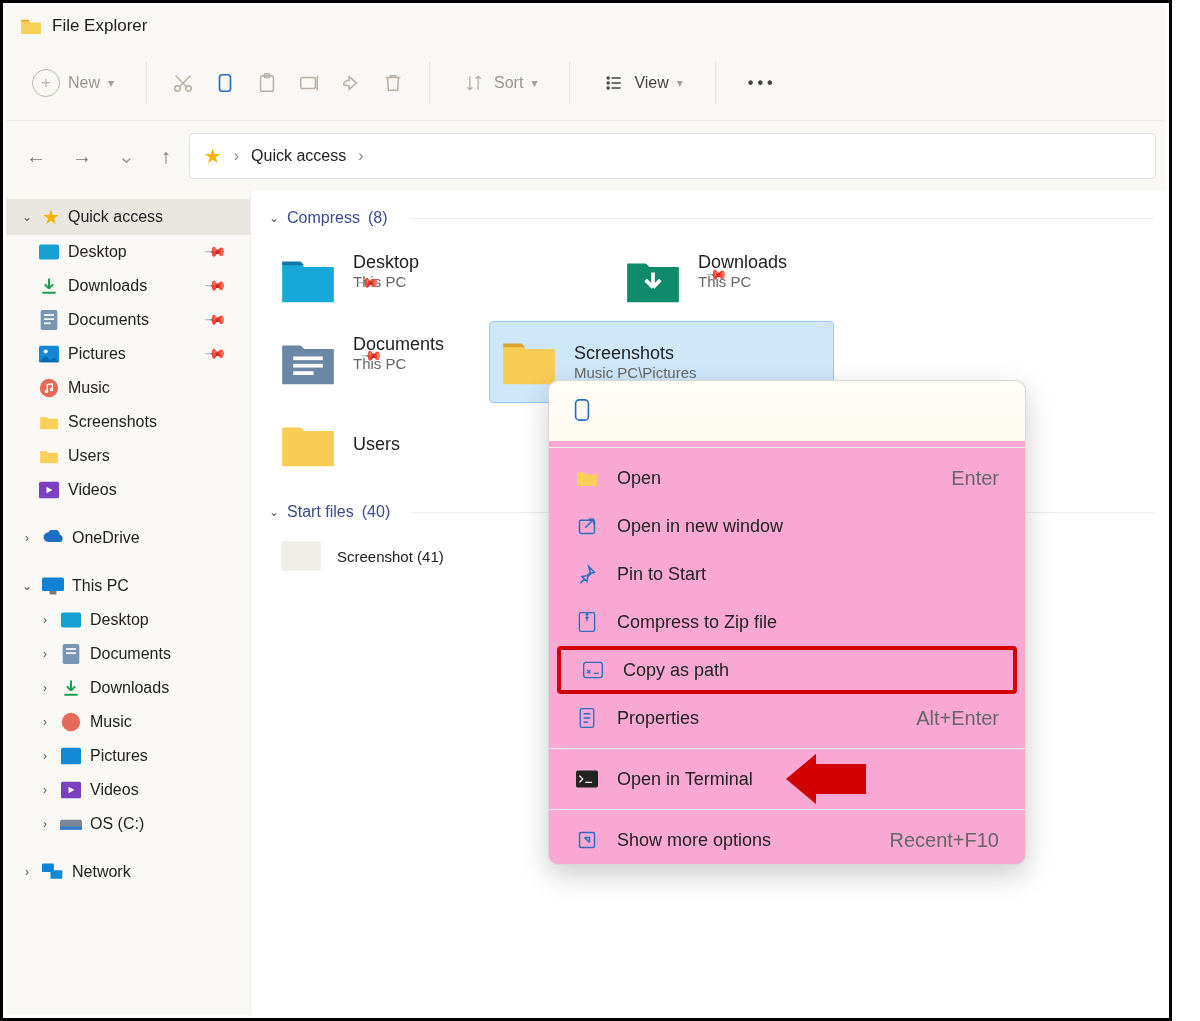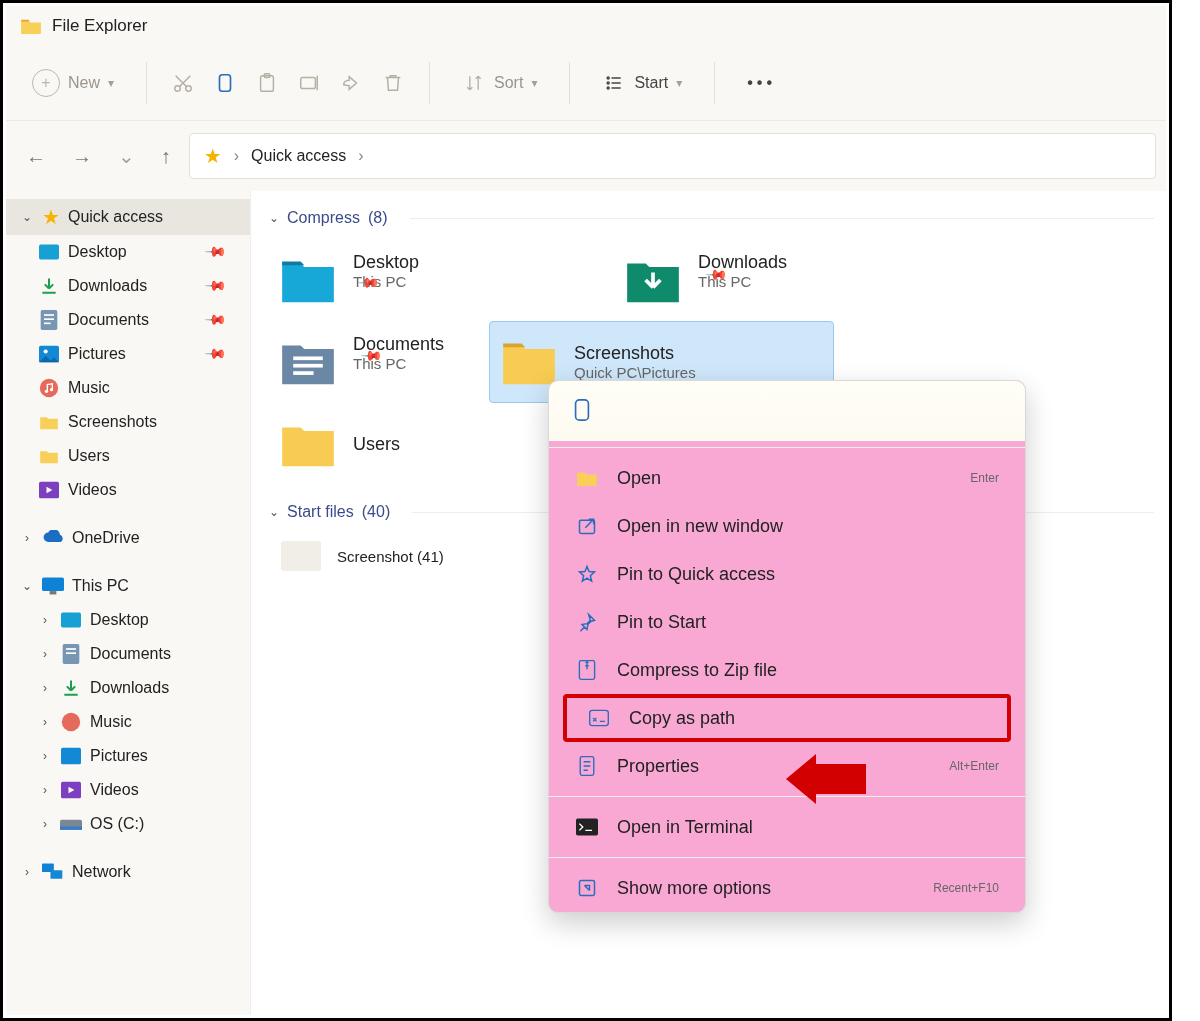--- a/index.html
+++ b/index.html
@@ -133,26 +133,26 @@
 }
 .ctx-top {
   height: 60px; display: flex; align-items: center; padding: 0 22px;
   background: linear-gradient(180deg,#fffef7,#fdfaf0);
 }
 .ctx-item {
   display: flex; align-items: center; gap: 18px;
   padding: 12px 26px; font-size: 18px; cursor: pointer;
 }
 .ctx-item .ci-ico { width: 24px; height:24px; display:flex; align-items:center; justify-content:center; color:#2a6dbd; }
-.ctx-item .ci-short { margin-left: auto; color: #666; font-size: 12px; }
+.ctx-item .ci-short { margin-left: auto; color: #666; font-size: 20px; }
 .ctx-div { height: 1px; background: #eee; margin: 6px 0; }
 .ctx-highlight {
   border: 4px solid #d20000;
   border-radius: 4px;
-  margin: 0 14px;
+  margin: 0 8px;
   padding: 8px 20px;
 }
 
 
 .red-arrow {
   position: absolute;
   left: 780px; top: 748px;
   width: 80px; height: 50px;
   z-index: 11;
 }
@@ -231,21 +231,21 @@
   <div class="tb-sep"></div>
   <div class="tb-btn" style="color:#444;">
     <span class="tb-ico">
       <svg width="20" height="20" viewBox="0 0 24 24" fill="none" stroke="#444" stroke-width="1.8">
               <circle cx="5" cy="6" r="1.2"></circle>
               <circle cx="5" cy="12" r="1.2"></circle>
               <circle cx="5" cy="18" r="1.2"></circle>
               <path d="M9 6h11M9 12h11M9 18h11"></path>
             </svg>
     </span>
-    <span>Start</span>
+    <span>View</span>
     <span class="chev">▾</span>
   </div>
   <div class="tb-sep"></div>
   <div class="tb-btn dots" style="color:#444;">•••</div>
 </div>
 
 <div class="divline"></div>
 
 <div class="navrow">
   <div class="nav-arrows">
@@ -506,21 +506,21 @@
 
       <div class="folder-card selected">
         <div class="fc-icon">
                 <svg width="56" height="48" viewBox="0 0 60 52">
                   <path d="M2 8h20l4 4h32v38H2z" fill="#f8cc52"></path>
                   <path d="M2 6h20l4 4H2z" fill="#d9a431"></path>
                 </svg>
               </div>
         <div class="fc-text">
                 <div class="t1">Screenshots</div>
-                <div class="t2">Quick PC\Pictures</div>
+                <div class="t2">Music PC\Pictures</div>
               </div>
       </div>
       <div class="folder-card">
         <div class="fc-icon">
                 <svg width="56" height="48" viewBox="0 0 60 52">
                   <path d="M2 8h20l4 4h32v38H2z" fill="#f8cc52"></path>
                 </svg>
               </div>
         <div class="fc-text">
                 <div class="t1">Users</div>
@@ -580,28 +580,20 @@
             <svg width="20" height="20" viewBox="0 0 24 24" fill="none" stroke="#2a6dbd" stroke-width="1.8">
               <rect x="3" y="5" width="18" height="16" rx="2"></rect>
               <path d="M10 14 20 4M14 4h6v6"></path>
             </svg>
           </span>
     <span>Open in new window</span>
   </div>
   <div class="ctx-item">
     <span class="ci-ico">
             <svg width="20" height="20" viewBox="0 0 24 24" fill="none" stroke="#2a6dbd" stroke-width="1.8">
-              <path d="M12 3l2.5 6 6.5.5-5 4.5 1.6 6.5L12 17l-5.6 3.5L8 14 3 9.5l6.5-.5z"></path>
-            </svg>
-          </span>
-    <span>Pin to Quick access</span>
-  </div>
-  <div class="ctx-item">
-    <span class="ci-ico">
-            <svg width="20" height="20" viewBox="0 0 24 24" fill="none" stroke="#2a6dbd" stroke-width="1.8">
               <path d="M14 3l7 7-4 1-4 4-1 6-3-3-5 5 5-5-3-3 6-1 4-4z"></path>
             </svg>
           </span>
     <span>Pin to Start</span>
   </div>
   <div class="ctx-item">
     <span class="ci-ico">
             <svg width="20" height="22" viewBox="0 0 22 26" fill="none" stroke="#2a6dbd" stroke-width="1.6">
               <rect x="2" y="2" width="18" height="22" rx="2"></rect>
               <path d="M11 2v10M9 4h4M9 8h4"></path>

